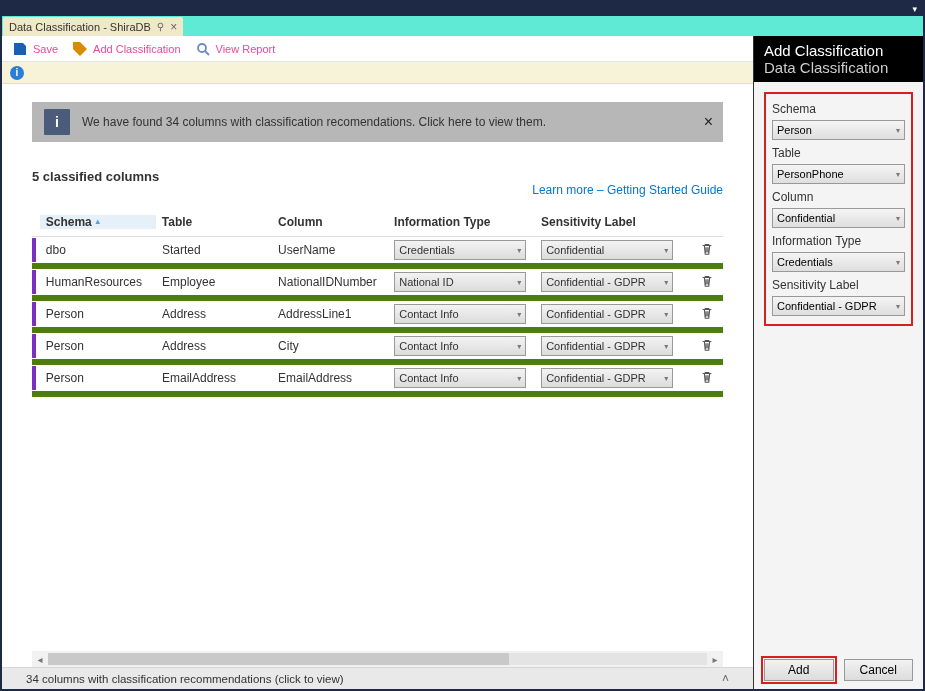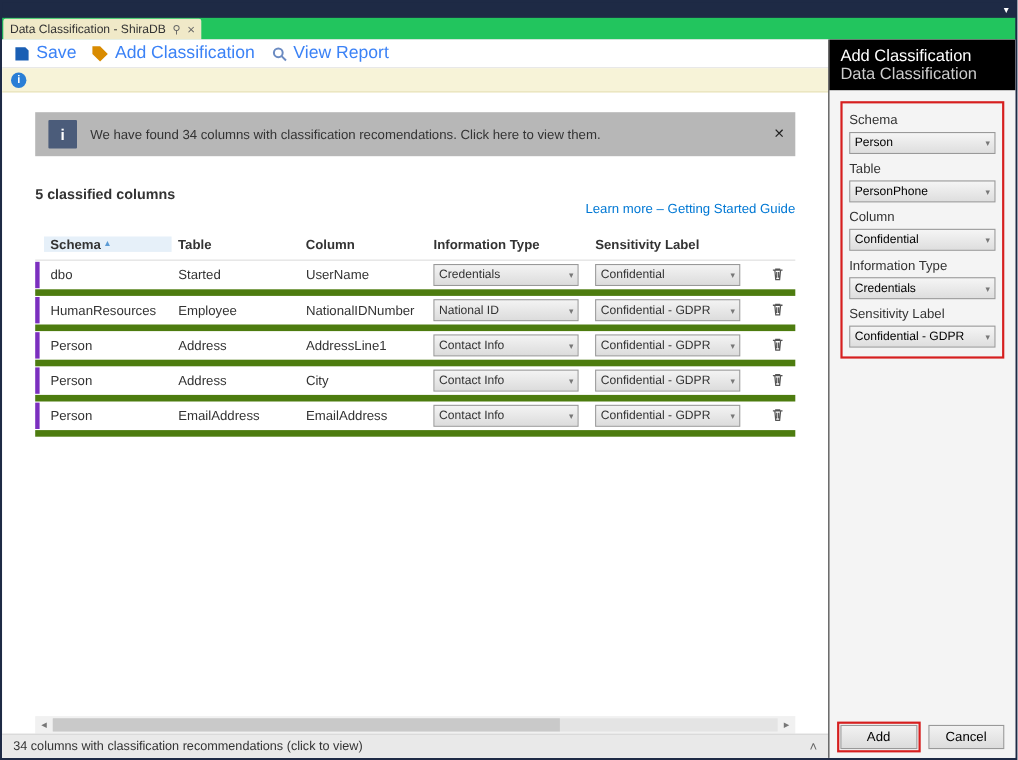--- a/index.html
+++ b/index.html
@@ -3,32 +3,32 @@
 <meta charset="utf-8">
 <style>
 * { box-sizing: border-box; margin: 0; padding: 0; }
 html, body { width: 925px; height: 691px; font-family: "Segoe UI", Tahoma, sans-serif; font-size: 12px; overflow: hidden; }
 
 .app { width: 925px; height: 691px; background: #1e2a45; display: flex; flex-direction: column; border: 2px solid #1e2a45; }
 
 .titlebar { height: 14px; background: #1e2a45; position: relative; }
 .titlebar-chevron { position: absolute; right: 6px; top: 2px; color: #fff; font-size: 9px; }
 
-.tabstrip { height: 20px; background: #22c55e; display: flex; align-items: flex-end; }
+.tabstrip { height: 20px; background: #5eead4; display: flex; align-items: flex-end; }
 .tab { background: #f0e9c8; border-top-left-radius:2px; border-top-right-radius:2px; height: 19px; display: flex; align-items: center; padding: 0 6px; font-size: 11px; color: #333; margin-left:1px;}
 .tab .pin { margin-left: 6px; color: #666; font-size: 10px; }
 .tab .close { margin-left: 6px; color: #666; font-size: 12px; line-height: 10px; cursor:pointer;}
 
 .main-row { flex: 1; display: flex; min-height: 0; background: #fff; }
 
 .left-pane { width: 751px; display: flex; flex-direction: column; background: #fff; }
 .right-pane { width: 170px; background: #f4f4f4; border-left: 1px solid #333; display: flex; flex-direction: column; }
 
 .toolbar { height: 26px; background: #fff; display: flex; align-items: center; padding-left: 10px; gap: 14px; border-bottom: 1px solid #e6e6e6; }
-.toolbar-item { display: flex; align-items: center; gap: 5px; font-size: 16px; color: #3b82f6; cursor:pointer;justify-content:flex-end;}
+.toolbar-item { display: flex; align-items: center; gap: 5px; font-size: 11px; color: #ec4899; cursor:pointer;justify-content:flex-end;}
 .toolbar-icon { width: 16px; height: 16px; display:inline-flex; align-items:center; justify-content:center;}
 .save-icon svg { fill: #1a5fb4; }
 .addclass-icon svg { fill: #d98b00; }
 .report-icon svg { fill:none; stroke:#6b8bc2; stroke-width:1.8;}
 
 .infobar { height: 22px; background: #f7f3d8; display: flex; align-items: center; padding-left: 8px; font-size: 11.5px; color: #444; border-bottom:1px solid #e6e0b8;}
 .infobar .info-icon { width:14px; height:14px; border-radius:50%; background:#2a7ed6; color:#fff; font-size:10px; font-weight:bold; display:inline-flex; align-items:center; justify-content:center; margin-right:6px;}
 
 .content { flex:1; padding: 18px 30px 4px 30px; display:flex; flex-direction:column; min-height:0; }
 
@@ -55,21 +55,21 @@
 .col.del    { width: 30px; }
 .dropdown { width: 132px; height:20px; border:1px solid #999; background: linear-gradient(#f3f3f3,#dcdcdc); font-size:11px; padding-left:4px; display:flex; align-items:center; justify-content:space-between; cursor:pointer;}
 .dropdown .caret { font-size:8px; color:#777; margin-right:4px;}
 .trash-icon svg { width:14px; height:14px; }
 
 .hscroll { height:16px; background:#f1f1f1; display:flex; align-items:center; margin: 0 30px 0 30px; }
 .hscroll .arrow { width:16px; height:16px; display:flex; align-items:center; justify-content:center; color:#777; font-size:10px; }
 .hscroll .track { flex:1; height:12px; background:#e4e4e4; position:relative;}
 .hscroll .thumb { position:absolute; left:0; top:0; height:12px; width:70%; background:#c9c9c9;}
 
-.statusbar { height:22px; background:#e9e9e9; display:flex; align-items:center; padding:0 10px; font-size:11.5px; color:#333; justify-content:space-between; border-top:1px solid #d6d6d6; cursor:pointer;}
+.statusbar { height:22px; background:#e9e9e9; display:flex; align-items:center; padding:0 24px; font-size:11.5px; color:#333; justify-content:space-between; border-top:1px solid #d6d6d6; cursor:pointer;}
 .statusbar .chev { font-size:12px; color:#666;}
 
 .panel-header { background:#000; color:#fff; padding:6px 10px; }
 .panel-header .title { font-size:15px;}
 .panel-header .sub { font-size:15px; color:#ccc;}
 
 .panel-body { flex:1; padding:10px 10px; display:flex; flex-direction:column; gap:4px; }
 .form-group-outline { border: 2px solid #d61f1f; padding: 6px 6px 8px 6px; display:flex; flex-direction:column; gap:4px;}
 .form-label { font-size:12px; color:#333; margin-top:2px;}
 .form-dd { height:20px; border:1px solid #999; background: linear-gradient(#f5f5f5,#dedede); font-size:11px; padding-left:4px; display:flex; align-items:center; justify-content:space-between; cursor:pointer;}

